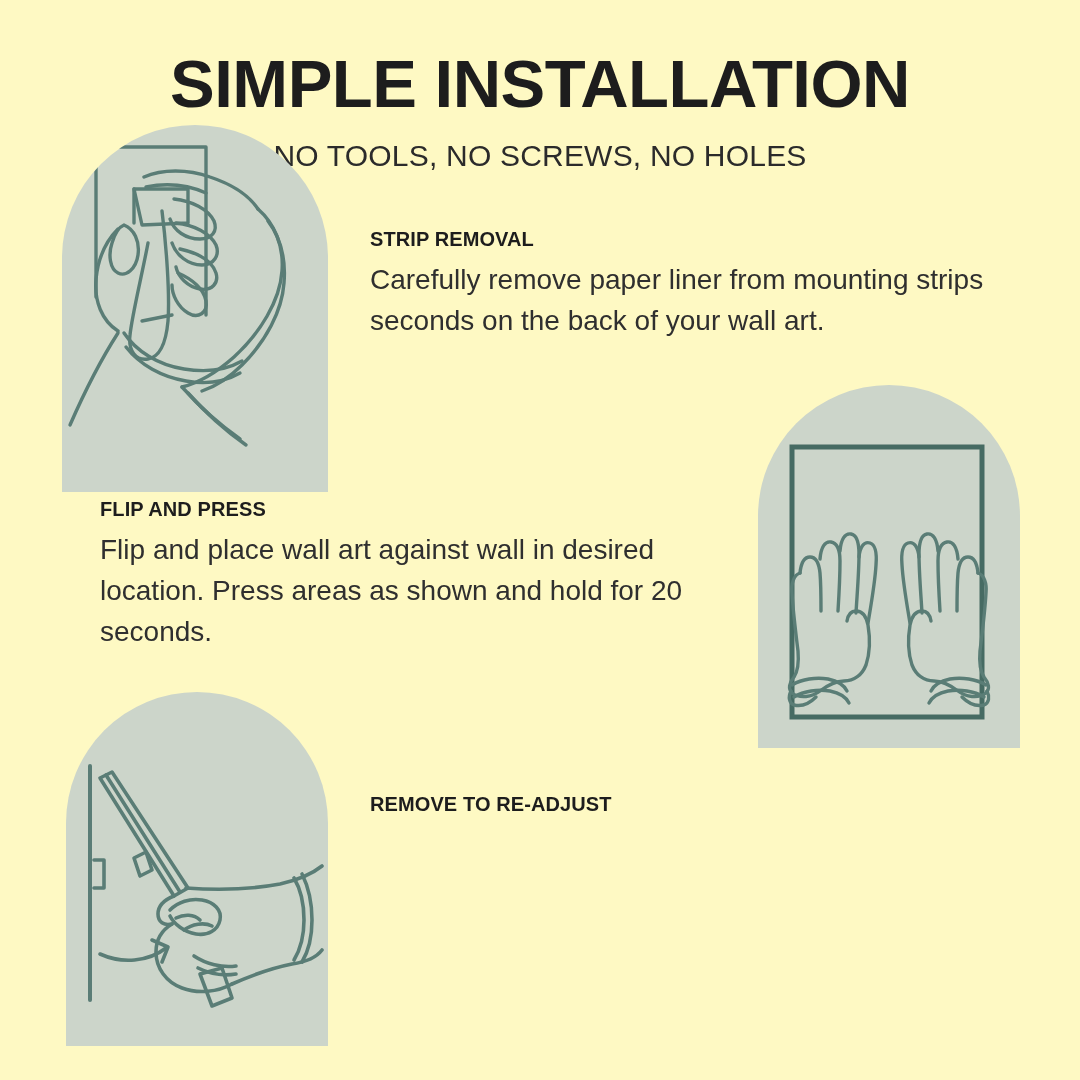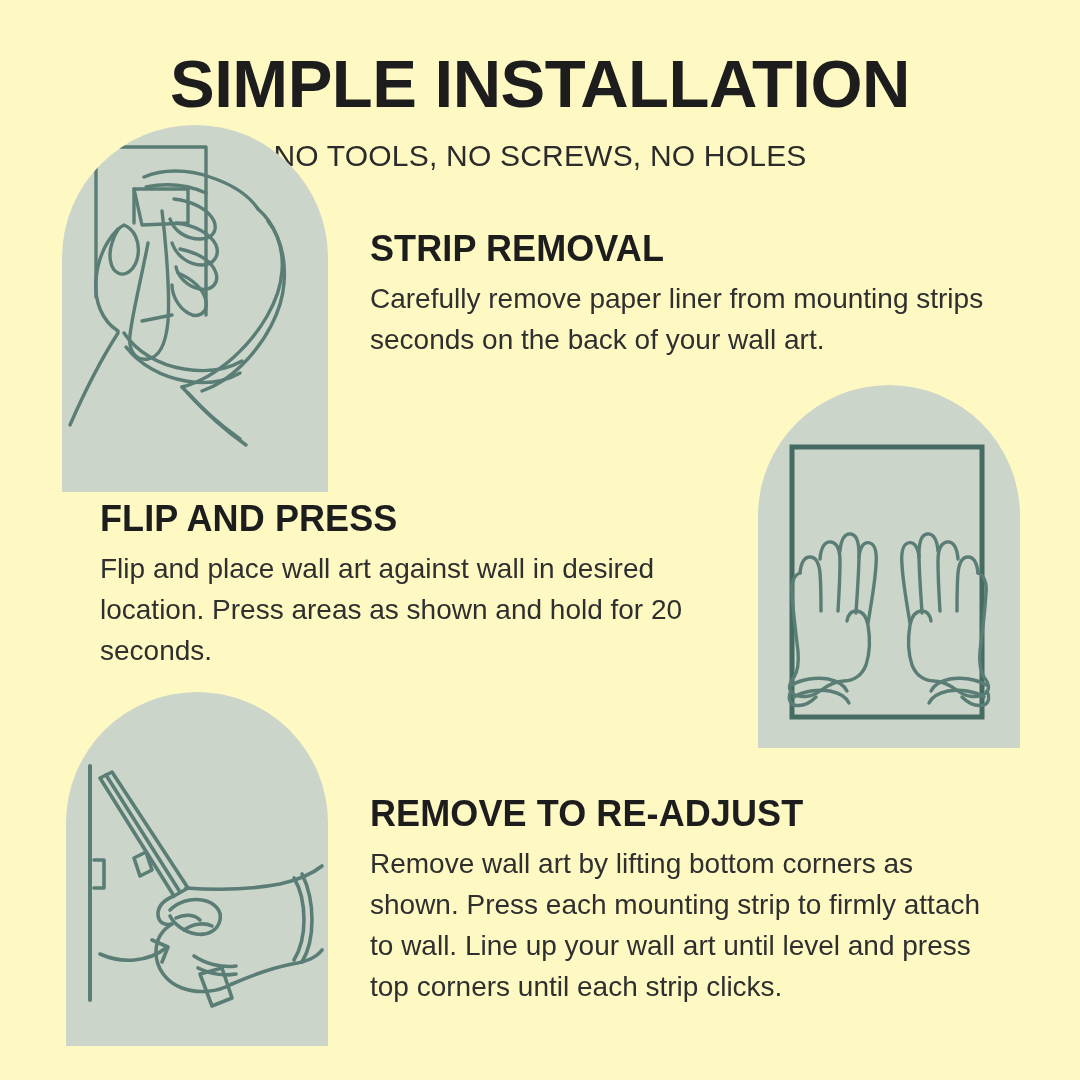--- a/index.html
+++ b/index.html
@@ -27,21 +27,21 @@
     letter-spacing: 0.2px; padding-top: 22px;
   }
 
   
   .panel { position: absolute; }
   .panel svg { display: block; }
 
   
   .stepblock { position: absolute; }
   .step-head {
-    font-size: 36px; font-weight: 700; color: #1d1d1d;
+    font-size: 20px; font-weight: 700; color: #1d1d1d;
     letter-spacing: 0.1px; margin-bottom: 9px;
   }
   .step-body {
     font-size: 28px; font-weight: 400; color: #2f2f2f;
     line-height: 1.46;
   }
   .align-right { text-align: left; }
   .align-left  { text-align: left; }
 
   #step1 { left: 370px; top: 228px; width: 625px; }
@@ -222,16 +222,15 @@
         <g>
           <path d="M34,262 C56,272 82,270 100,256"></path>
           <path d="M86,248 L102,255 L96,270"></path>
         </g>
       </g>
     </svg>
   </div>
 
   <div class="stepblock align-left" id="step3">
     <div class="step-head">REMOVE TO RE-ADJUST</div>
-    <div class="step-body">Remove wall art by lifting bottom corners as shown. Press each mounting strip to firmly attach to wall. Line up your wall art until level and press top corners until each strip clicks.</div>
   </div>
 
 </div>
 
 </body></html>

